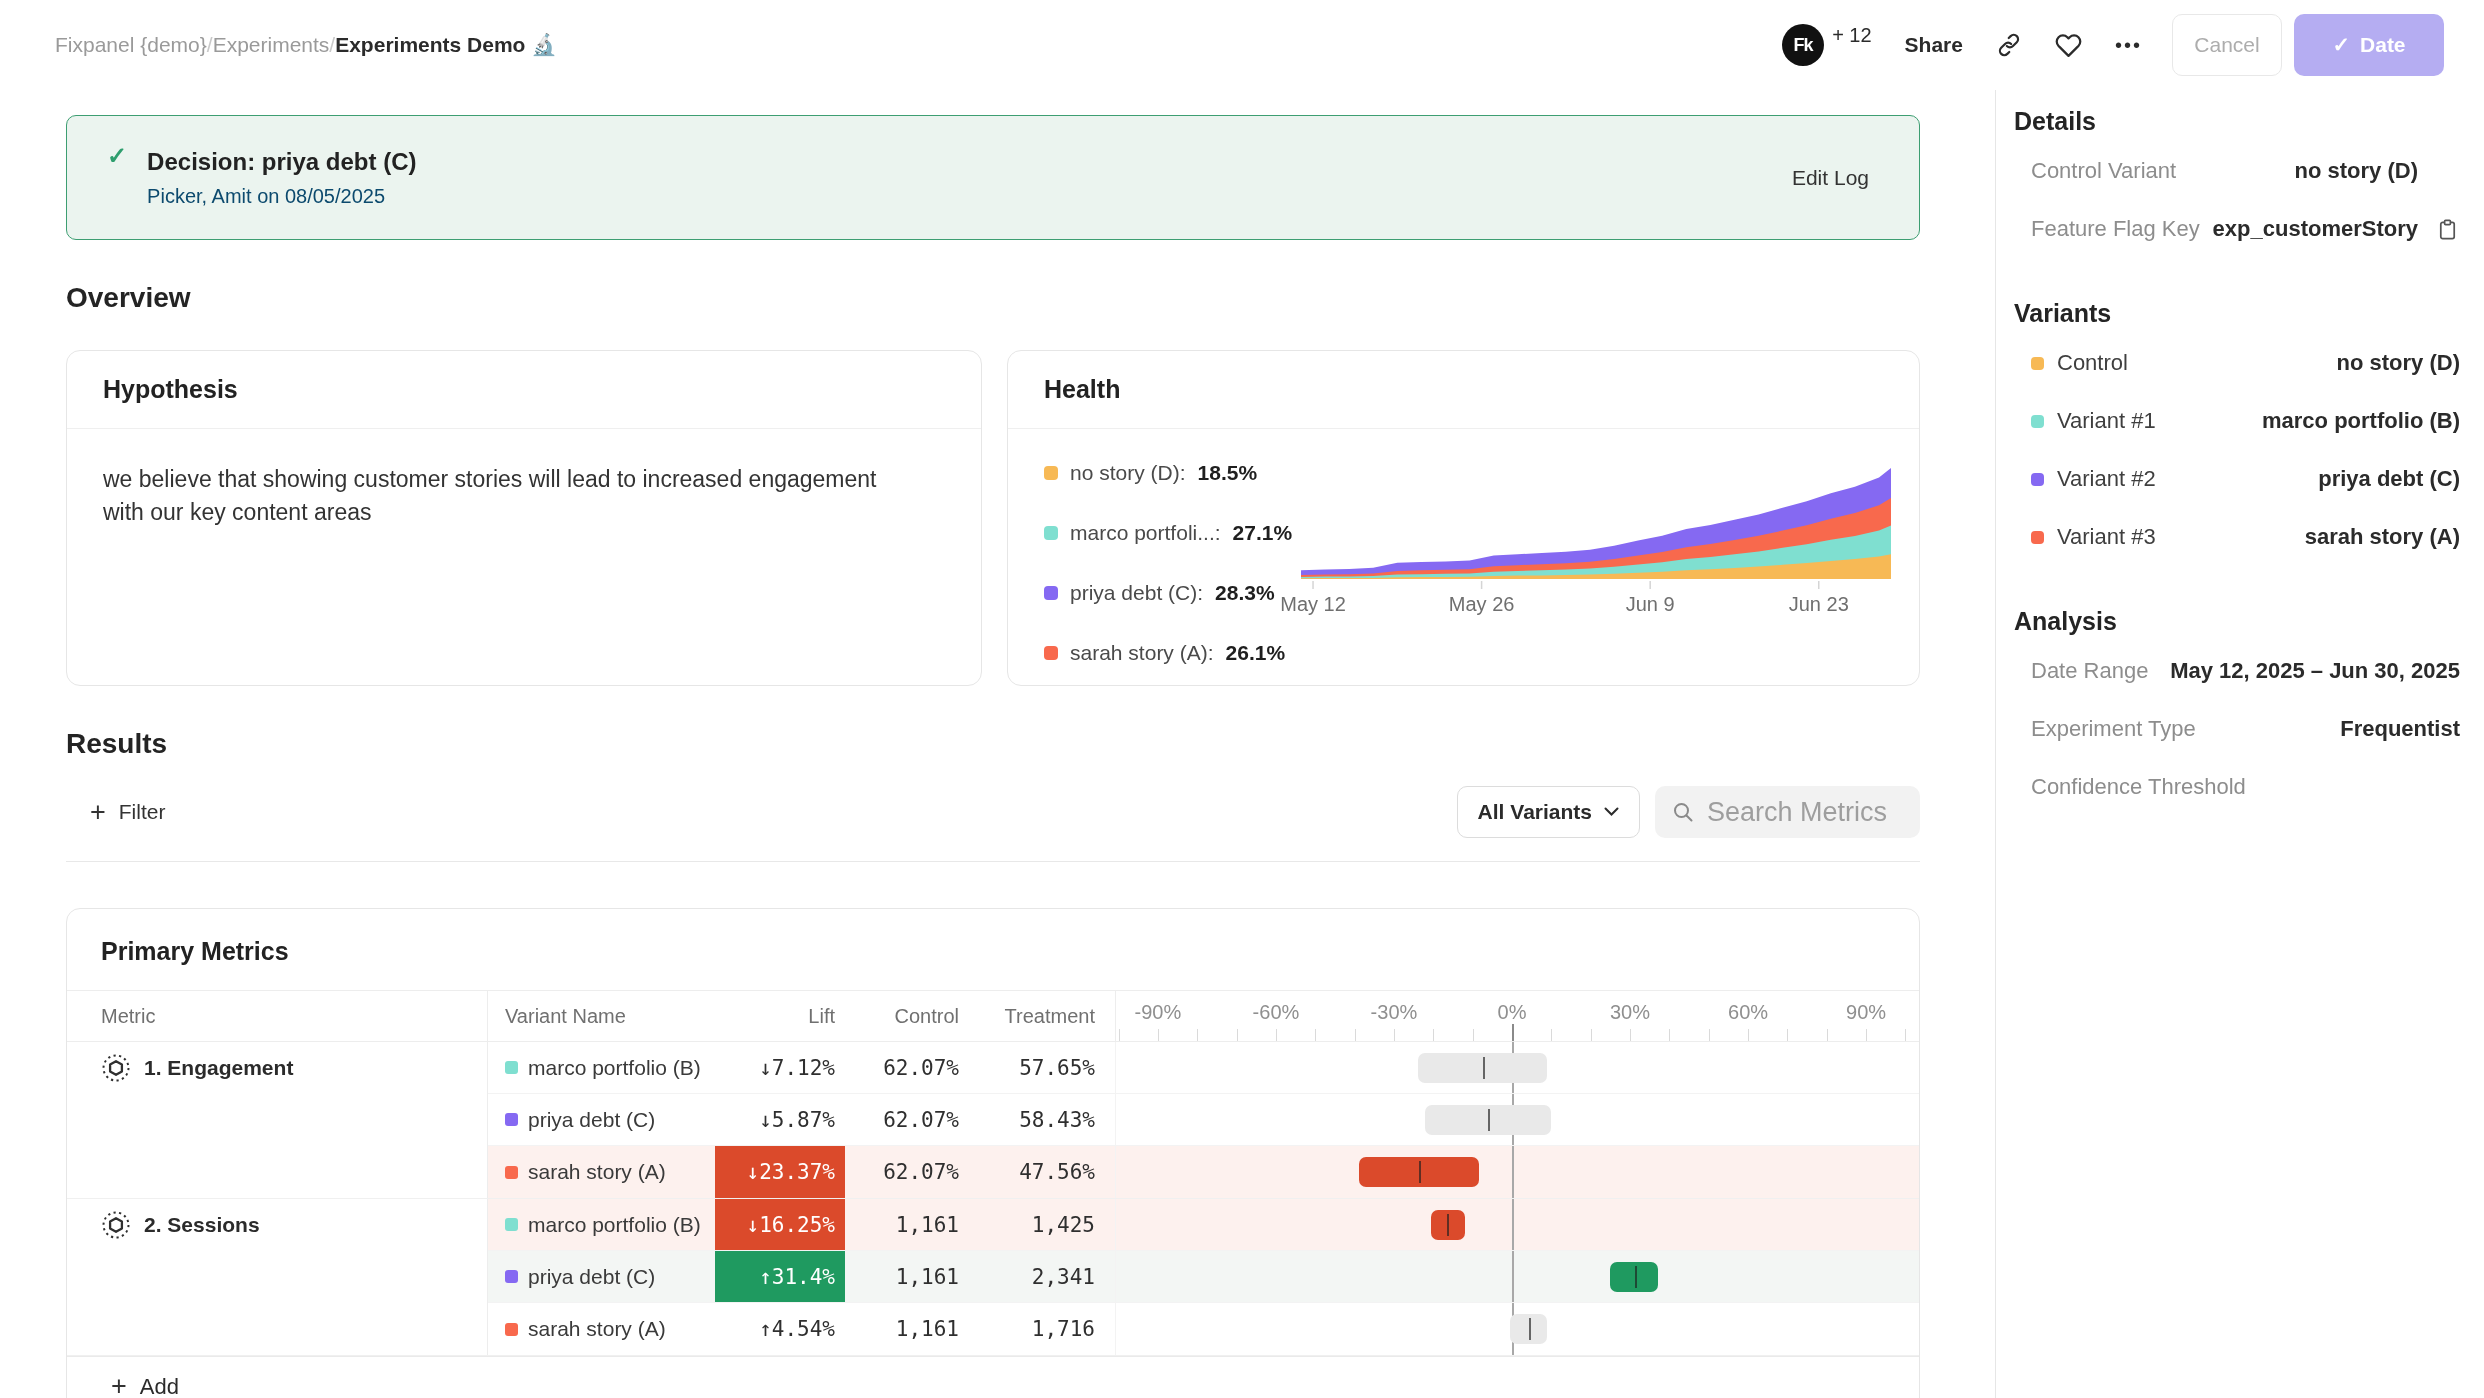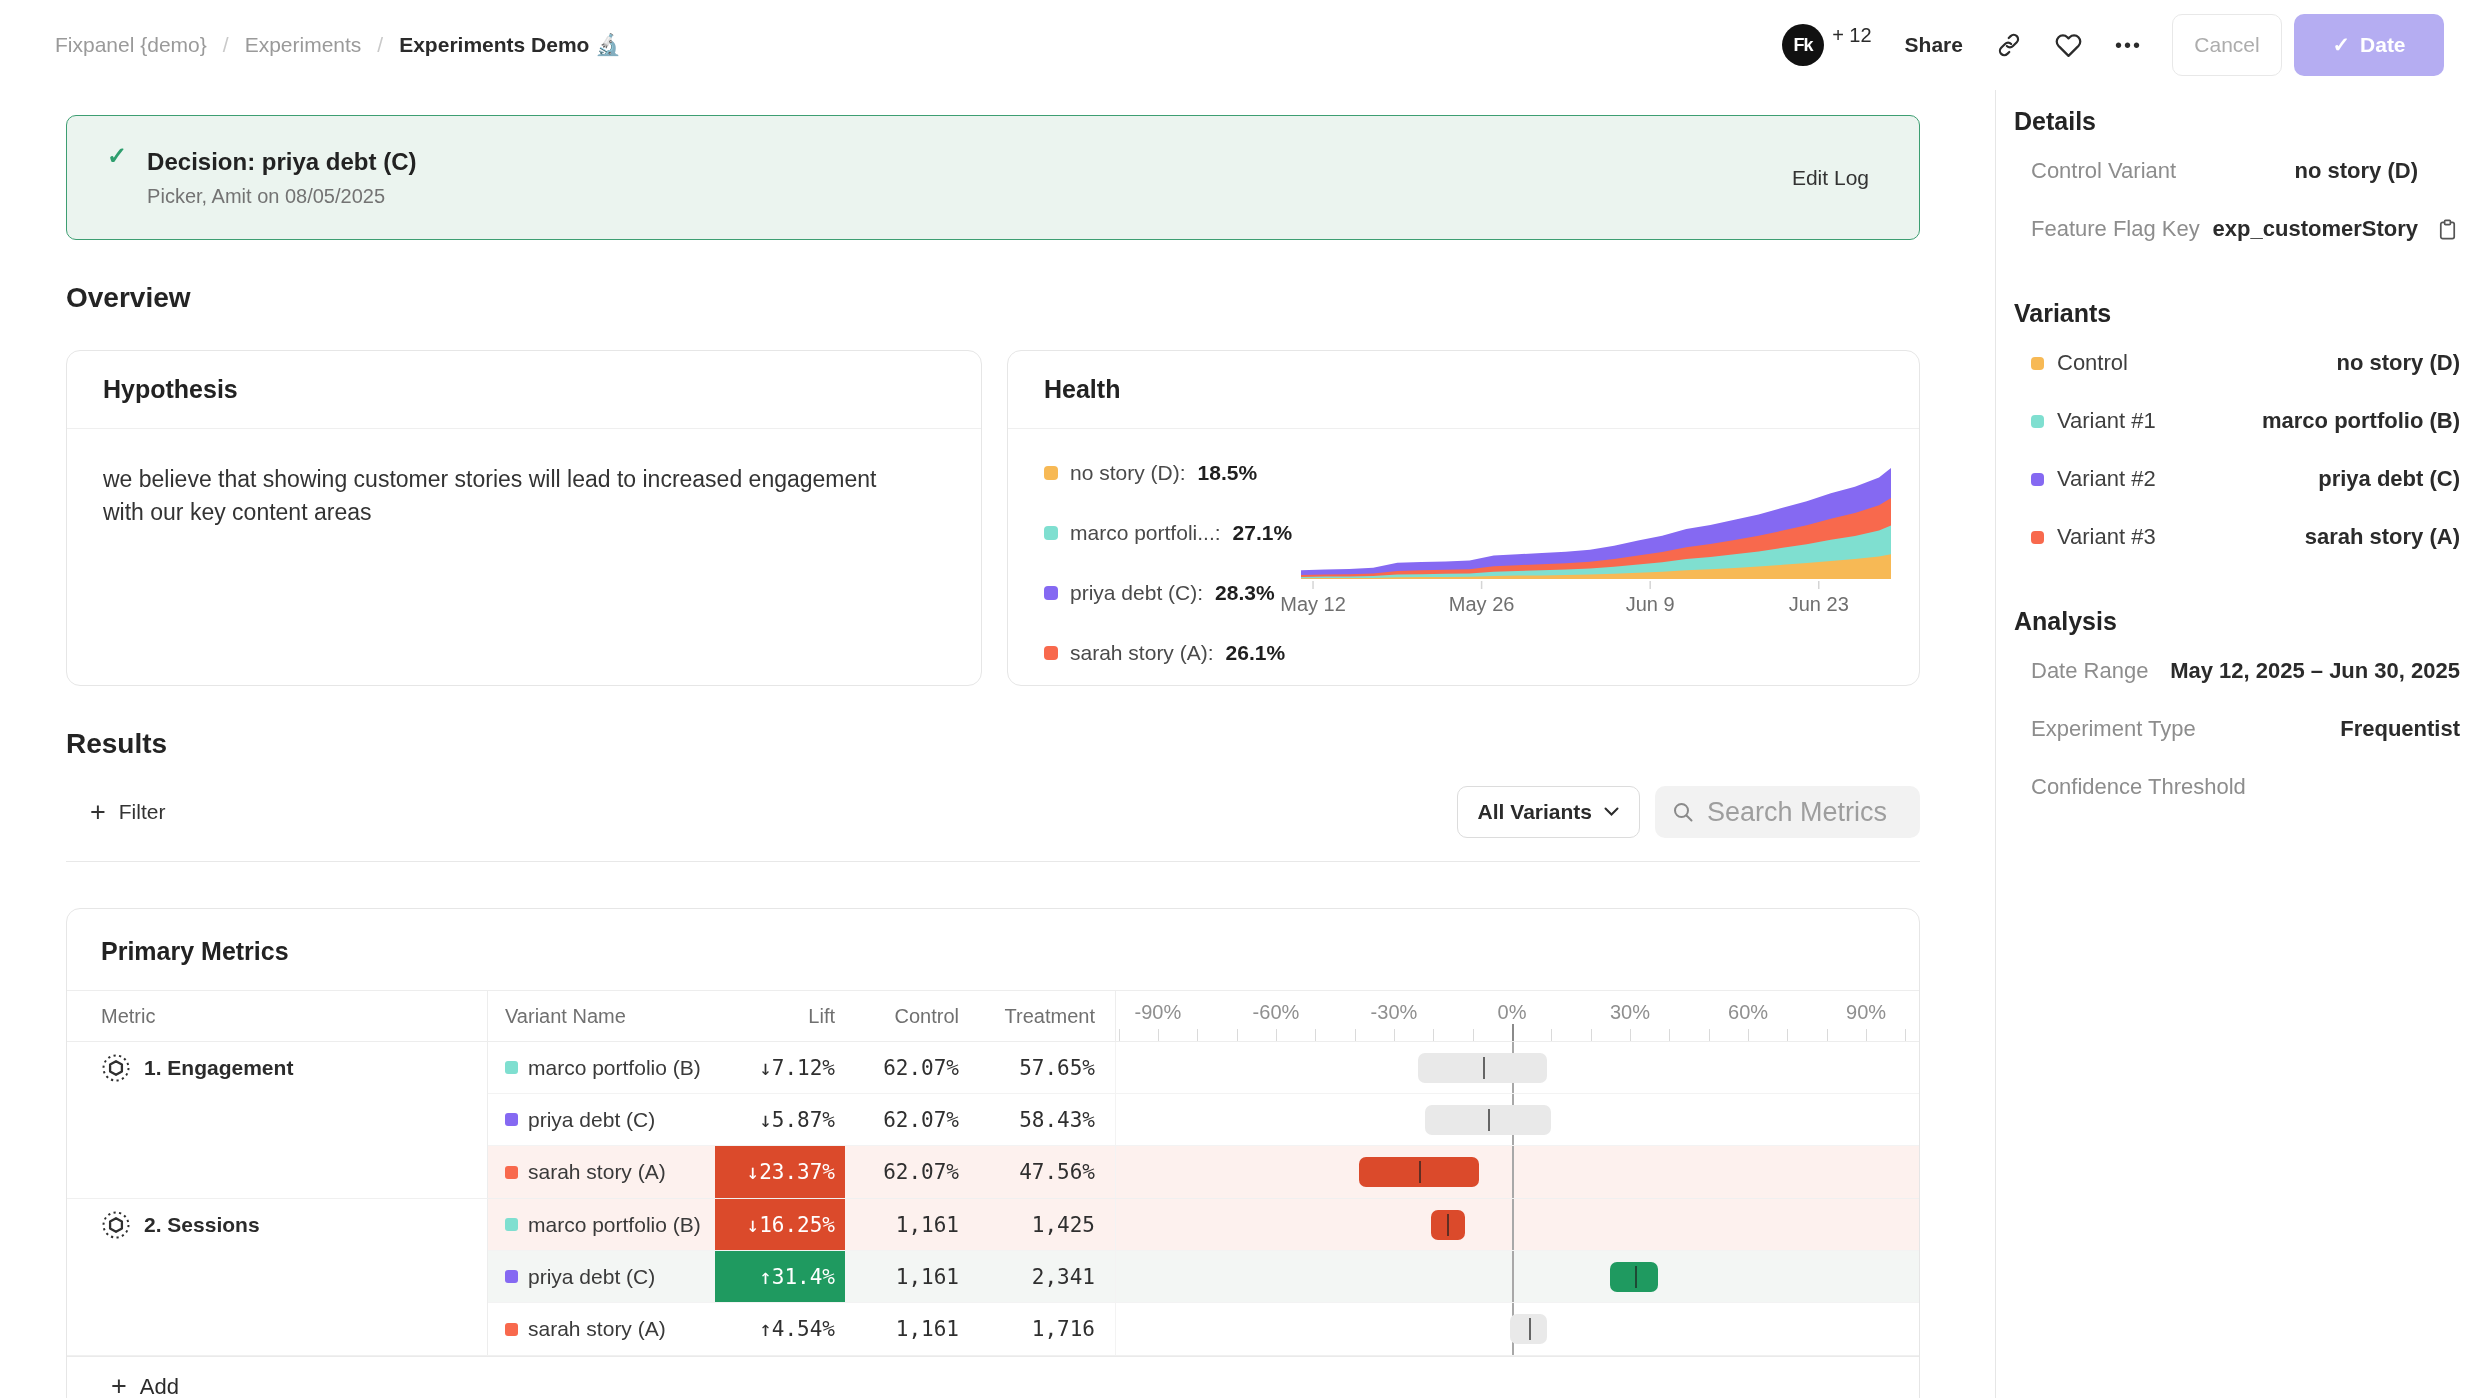--- a/index.html
+++ b/index.html
@@ -3,21 +3,21 @@
 <meta charset="utf-8">
 <style>
   * { margin:0; padding:0; box-sizing:border-box; }
   html,body { width:2484px; height:1398px; overflow:hidden; background:#fff;
     font-family:"Liberation Sans", sans-serif; color:#2F2F2F; }
   .mono { font-family:"DejaVu Sans Mono", monospace; }
 
   
   .topbar { height:90px; display:flex; align-items:center; justify-content:space-between;
     padding:0 40px 0 55px; background:#fff; }
-  .breadcrumb { display:flex; align-items:center; gap:16px; font-size:21px; }
+  .breadcrumb { display:flex; align-items:center; font-size:21px; }
   .crumb { color:#9A9A9A; cursor:pointer; }
   .crumb.current { color:#2B2B2B; font-weight:600; }
   .crumb-sep { color:#C9C9C9; }
   .tb-actions { display:flex; align-items:center; gap:33px; }
   .avatar-group { display:flex; gap:8px; }
   .avatar { width:42px; height:42px; border-radius:50%; background:#111; color:#fff;
     display:flex; align-items:center; justify-content:center; font-weight:700; font-size:18px; letter-spacing:-1px; }
   .collab-count { font-size:20px; color:#2B2B2B; }
   .share-label { font-size:21px; font-weight:600; color:#2B2B2B; cursor:pointer; }
   .tb-icon { display:flex; align-items:center; cursor:pointer; }
@@ -30,21 +30,21 @@
   .body-row { display:flex; height:1308px; }
   .main { width:1995px; flex:none; }
   .content { padding:0 75px 0 66px; }
 
   
   .decision-banner { margin-top:25px; height:125px; background:#EBF4EF; border:1.5px solid #3D9E72;
     border-radius:10px; display:flex; align-items:center; padding:0 50px 0 40px; }
   .banner-check { color:#2E9E6E; font-size:24px; font-weight:700; margin-right:20px; align-self:flex-start; margin-top:26px; }
   .banner-text { display:flex; flex-direction:column; gap:9px; }
   .banner-title { font-size:24px; font-weight:700; color:#222; }
-  .banner-sub { font-size:20px; color:#737373; }
+  .banner-sub { font-size:20px; color:#0c4a6e; }
   .edit-log { margin-left:auto; font-size:21px; font-weight:500; color:#333; cursor:pointer; }
 
   .section-heading { margin-top:42px; font-size:28px; font-weight:700; color:#242424; }
 
   
   .cards { display:flex; gap:25px; margin-top:36px; }
   .card { background:#fff; border:1px solid #E6E6E6; border-radius:14px; height:336px; overflow:hidden; }
   .card.hyp { width:916px; }
   .card.health { width:913px; }
   .card-title { height:78px; display:flex; align-items:center; padding:0 36px; font-size:25px;

